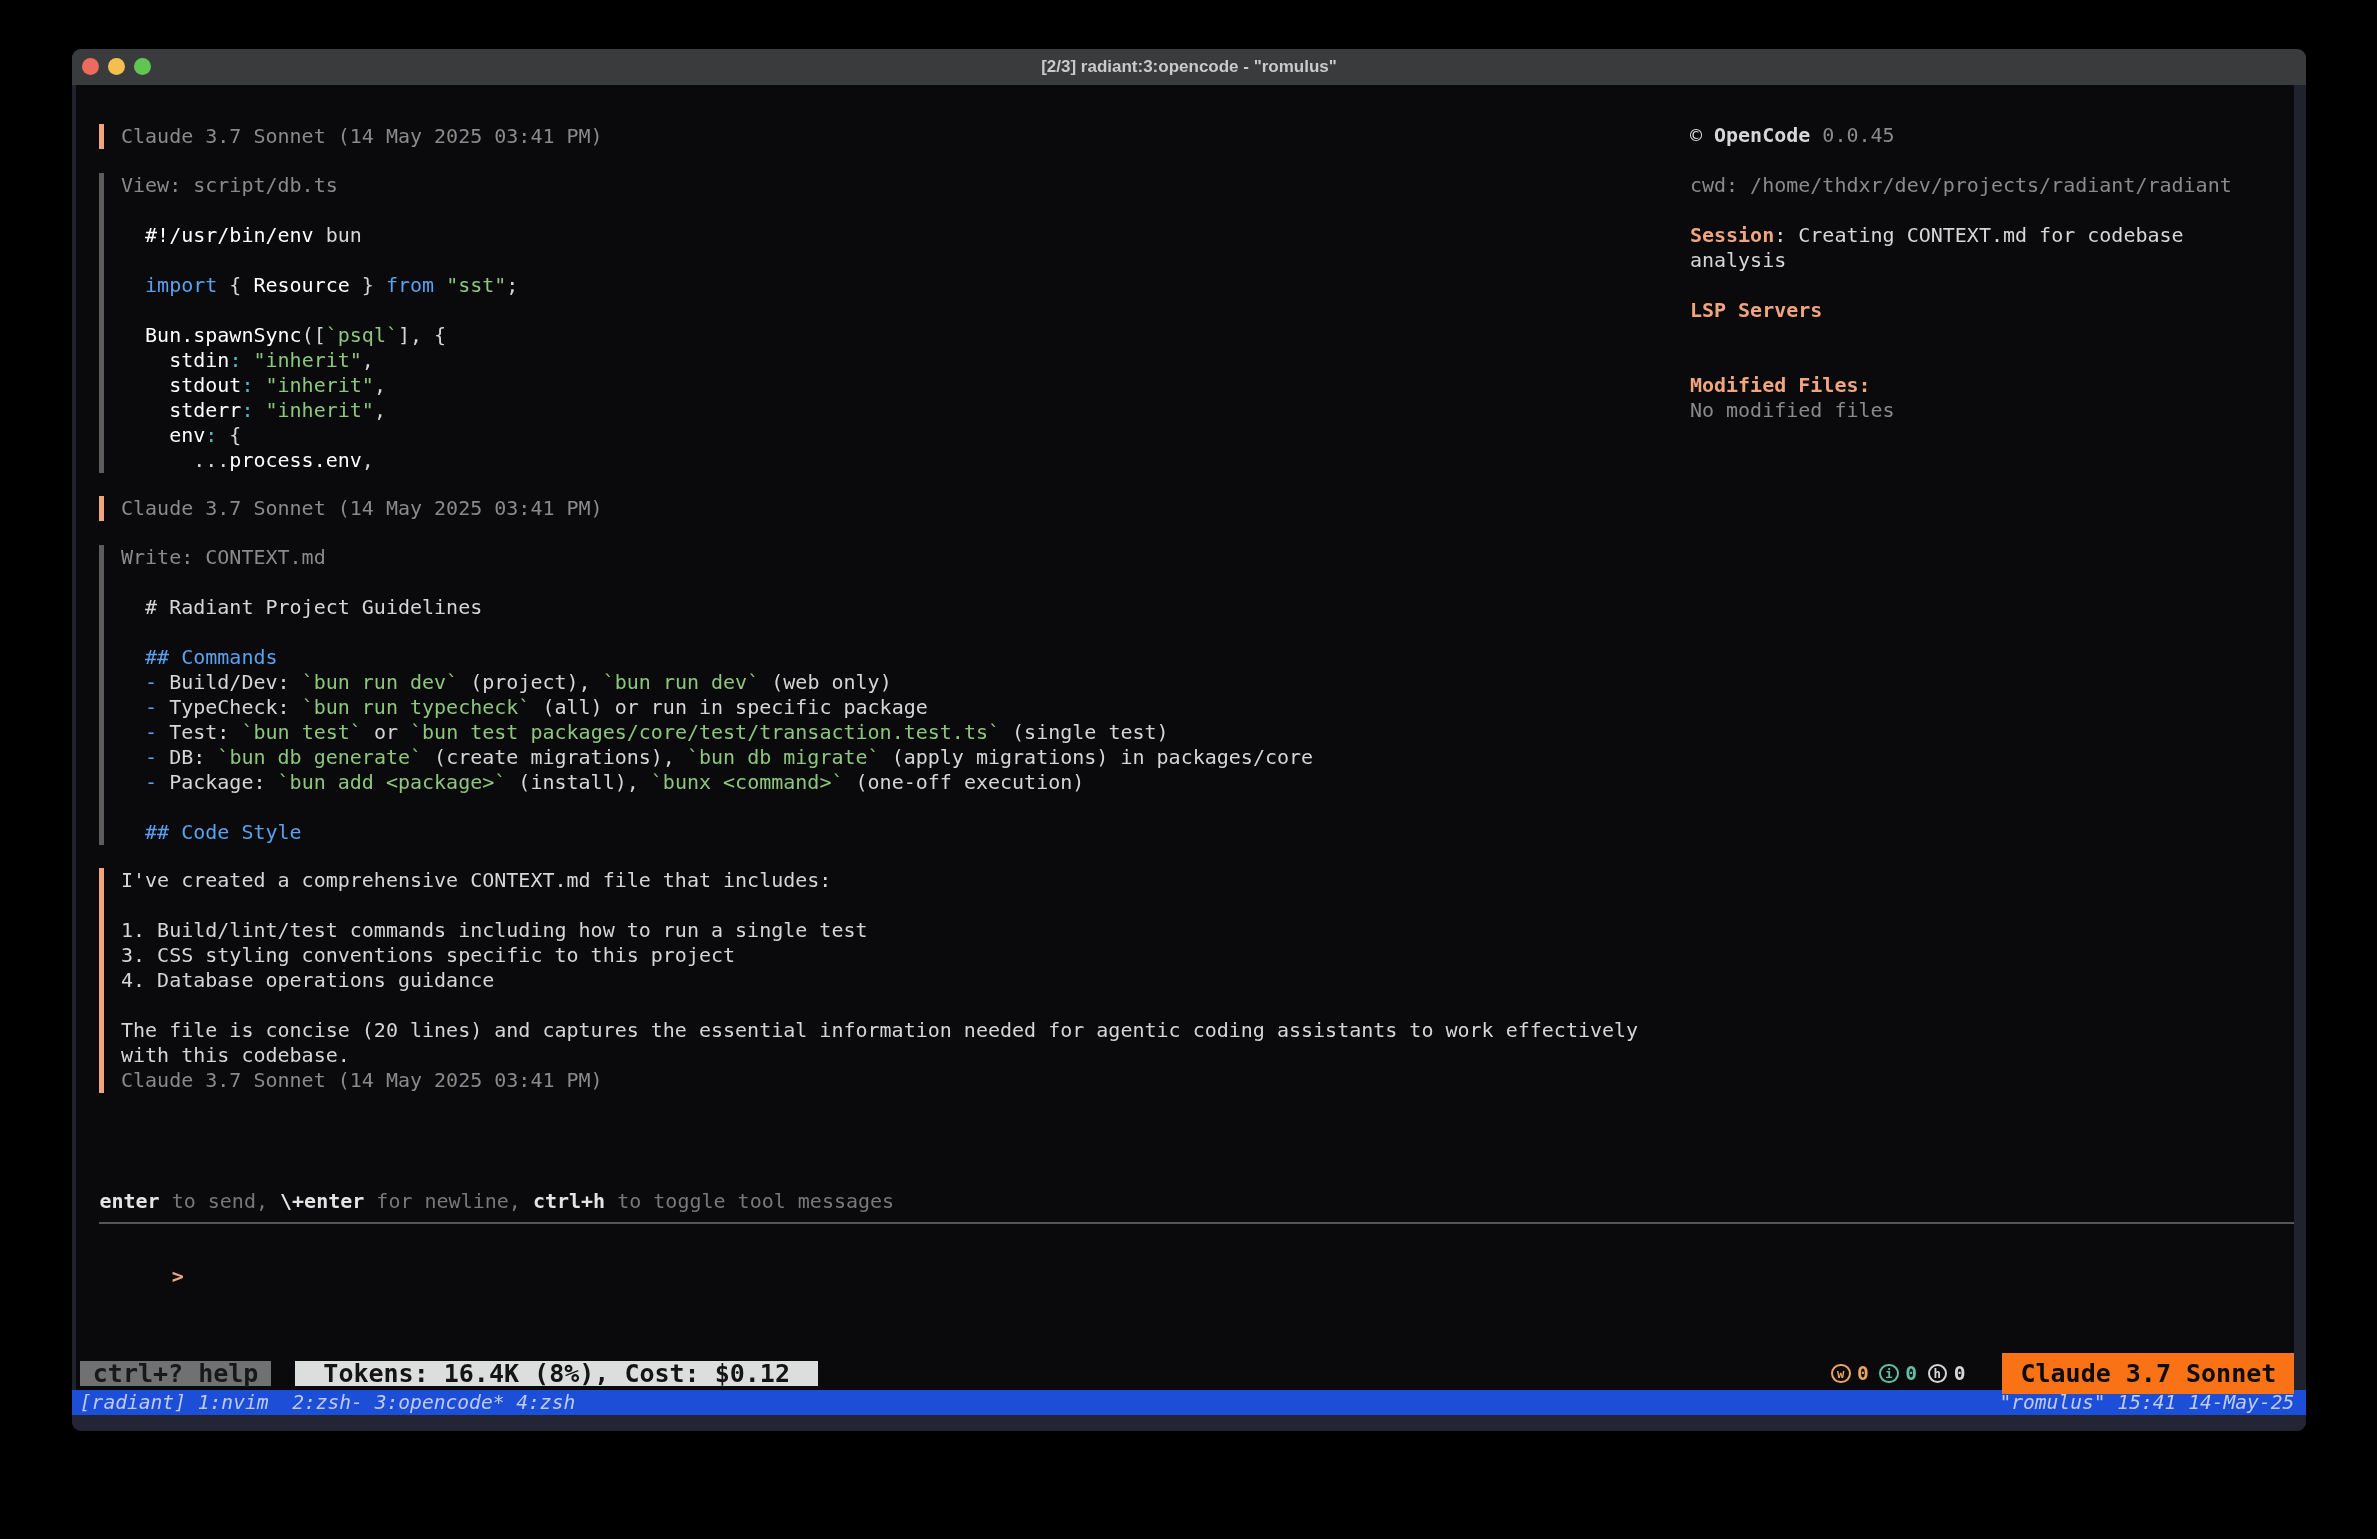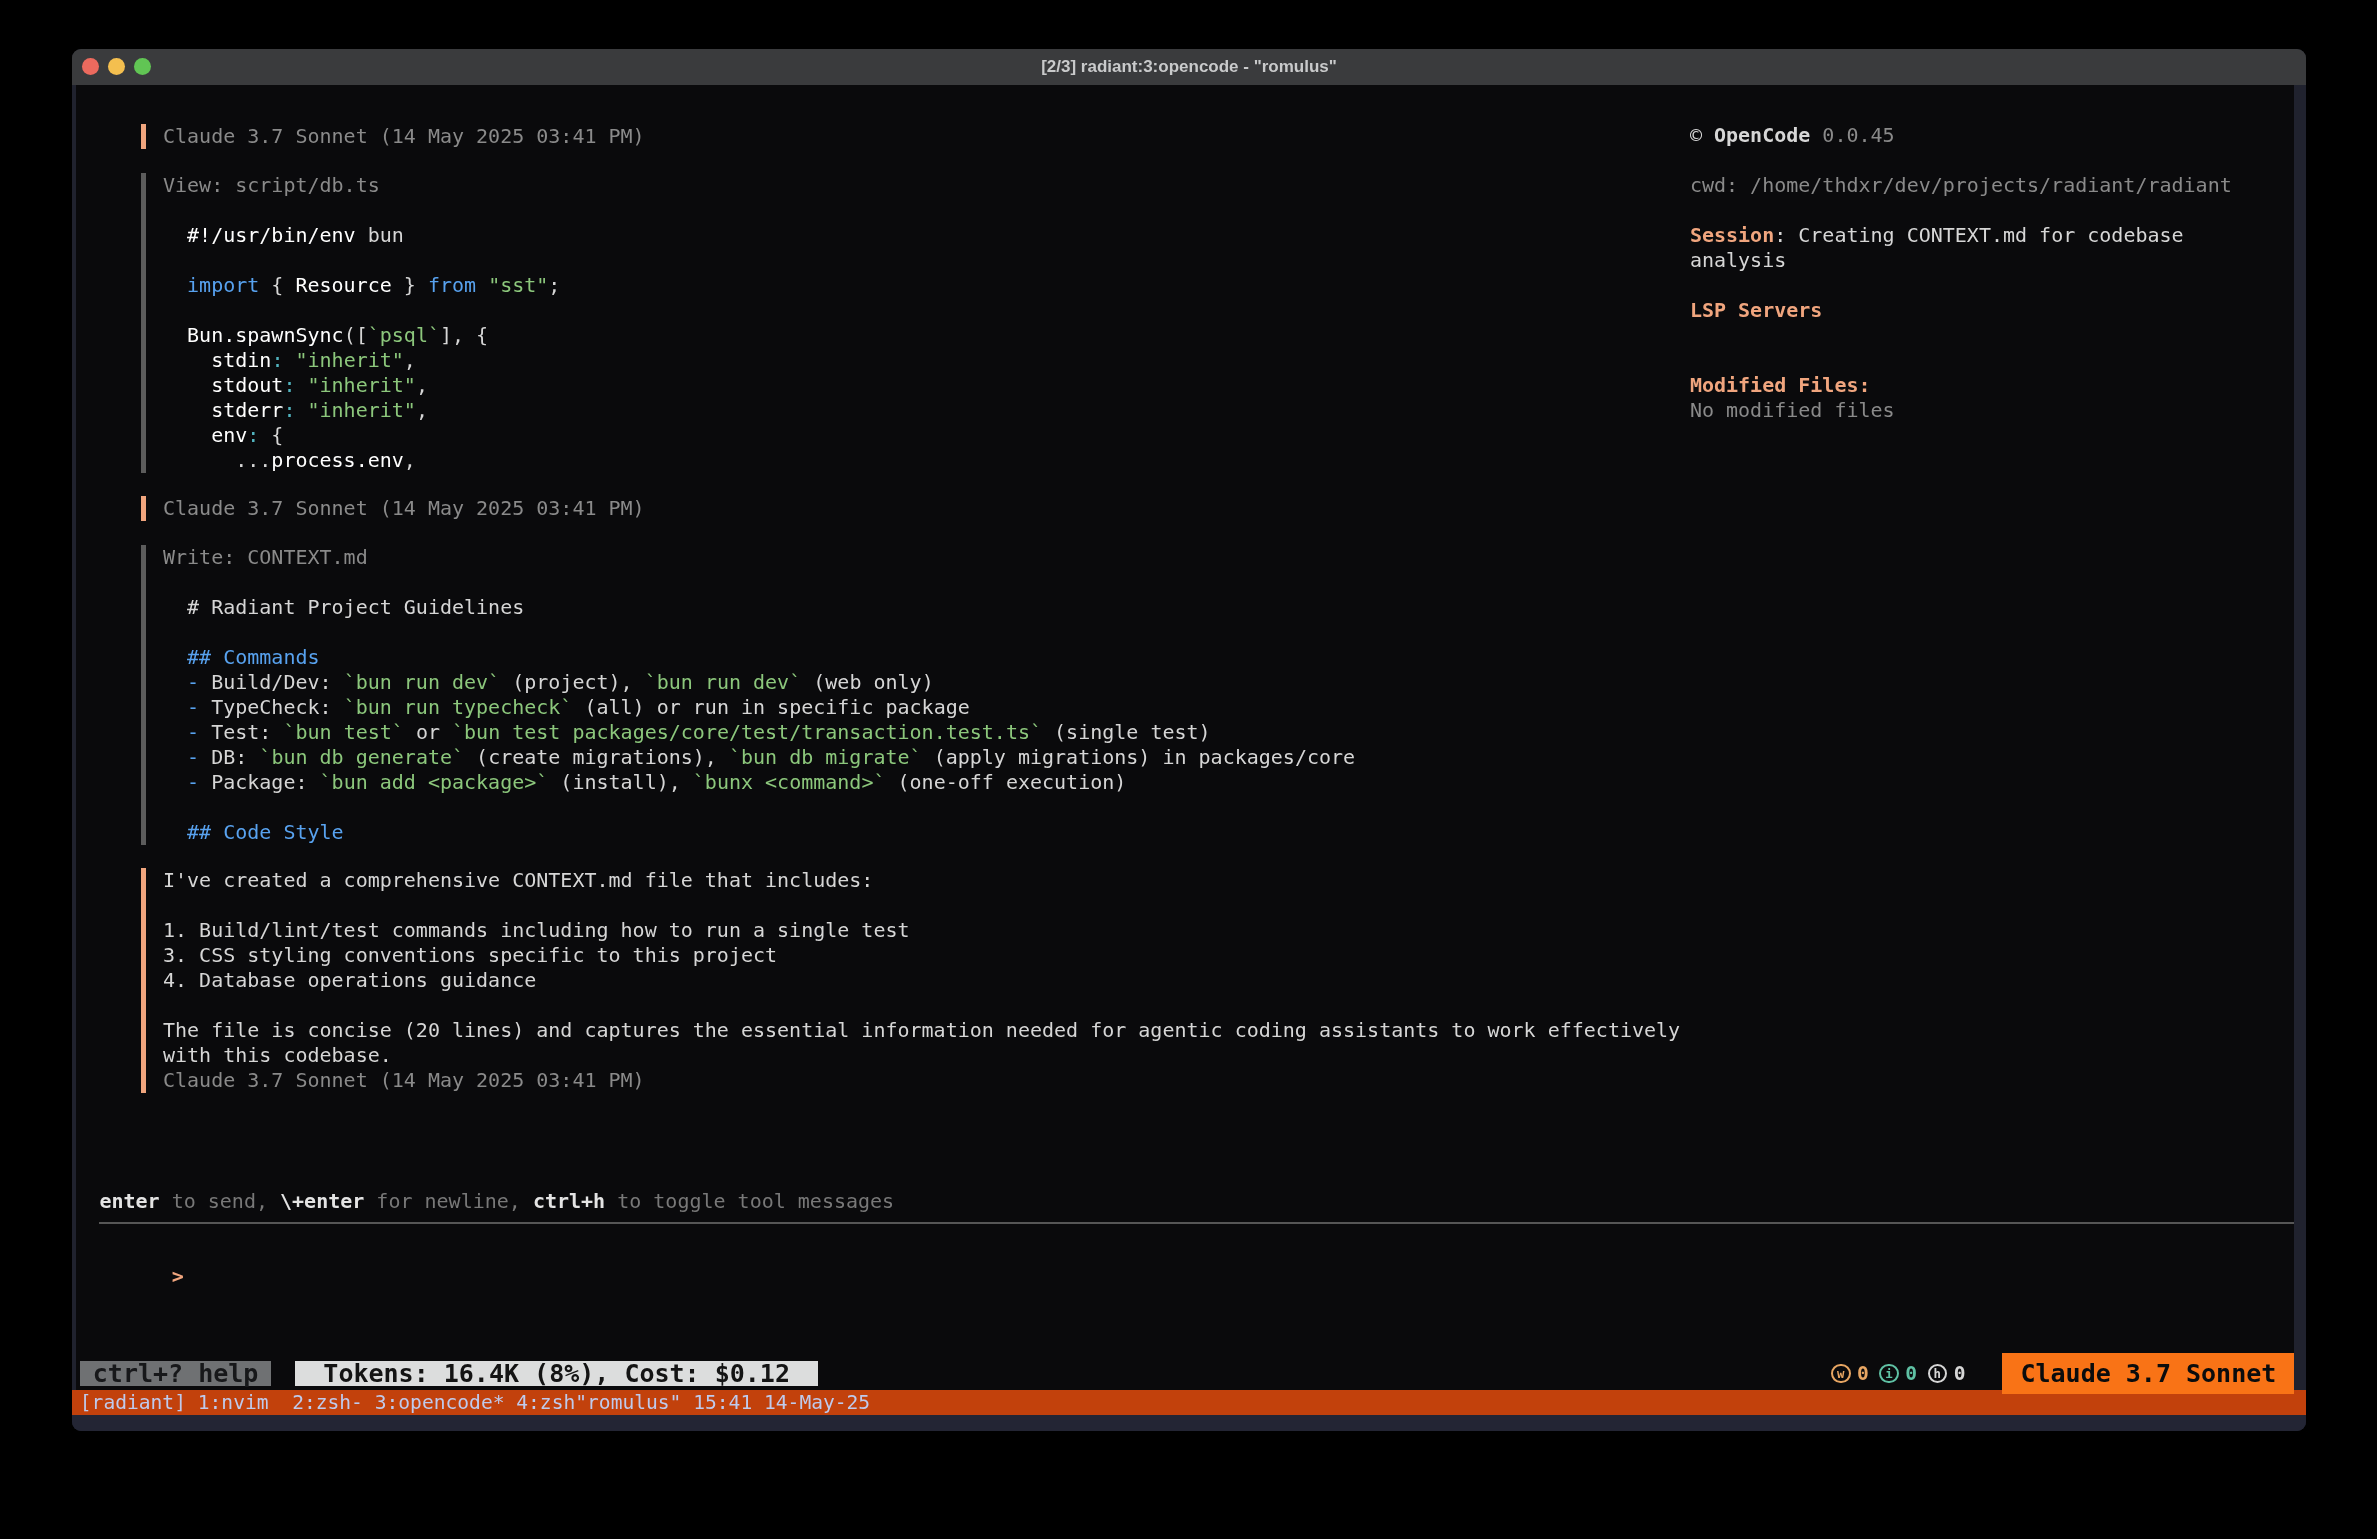--- a/index.html
+++ b/index.html
@@ -29,21 +29,21 @@
   .c-rose{color:#ffffff;text-align:center;}
   .c-blue{color:#58a2ef;}
   .c-green{color:#8cc77c;}
   .c-cyan{color:#52b5c0;}
   .c-orange{color:#f0a57e;}
   .c-bold{color:#e4e4e4;font-weight:bold;}
   .c-dim{color:#787878;}
   .bold{font-weight:bold;}
 
   .chat{position:absolute;left:23.5px;top:39px;width:1592px;}
-  .block{display:flex;margin-bottom:23.5px;margin-left:42px;}
+  .block{display:flex;margin-bottom:23.5px;}
   .bar{flex:0 0 4.6px;margin-right:17px;}
   .bar.orange{background:#f0a57e;}
   .bar.gray{background:#5c5c5c;}
   .block-lines{flex:1 1 auto;}
 
   .sidebar{position:absolute;left:1614px;top:38px;width:600px;}
 
   .hint{position:absolute;left:23.5px;top:1104px;}
   .divider{position:absolute;left:23.5px;right:0px;top:1137px;height:2px;background:#565656;}
   .prompt{position:absolute;left:23.5px;top:1154px;color:#f0a57e;font-weight:bold;}
@@ -57,22 +57,22 @@
   .counters{display:flex;align-items:center;gap:10.4px;margin-right:37px;}
   .counter{display:flex;align-items:center;gap:6.5px;font-size:19.6px;font-weight:bold;}
   .counter-circle{width:19.6px;height:19.6px;border:2px solid currentColor;border-radius:50%;
                   display:inline-flex;align-items:center;justify-content:center;
                   font-size:12.4px;font-weight:bold;box-sizing:border-box;}
   .ct-orange{color:#e8a663;}
   .ct-teal{color:#5fc1a4;}
   .ct-white{color:#d6d6d6;}
   .badge.model{background:#f97316;color:#0b0c0d;padding:8px 18px;}
 
-  .tmuxrow{flex:0 0 25px;background:#c2410c;display:flex;align-items:center;
-           justify-content:flex-start;padding:0 11.7px 0 7.8px;}
+  .tmuxrow{flex:0 0 25px;background:#1d4ed8;display:flex;align-items:center;
+           justify-content:space-between;padding:0 11.7px 0 7.8px;font-style:italic;}
   .tmux-text{font-size:19.6px;color:#bfcaec;white-space:pre;}
   .window-bottom-pad{flex:1 1 auto;background:#232534;}
 </style>
 </head>
 <body>
 
 <div class="window">
 
   <div class="titlebar">
     <div class="traffic">

